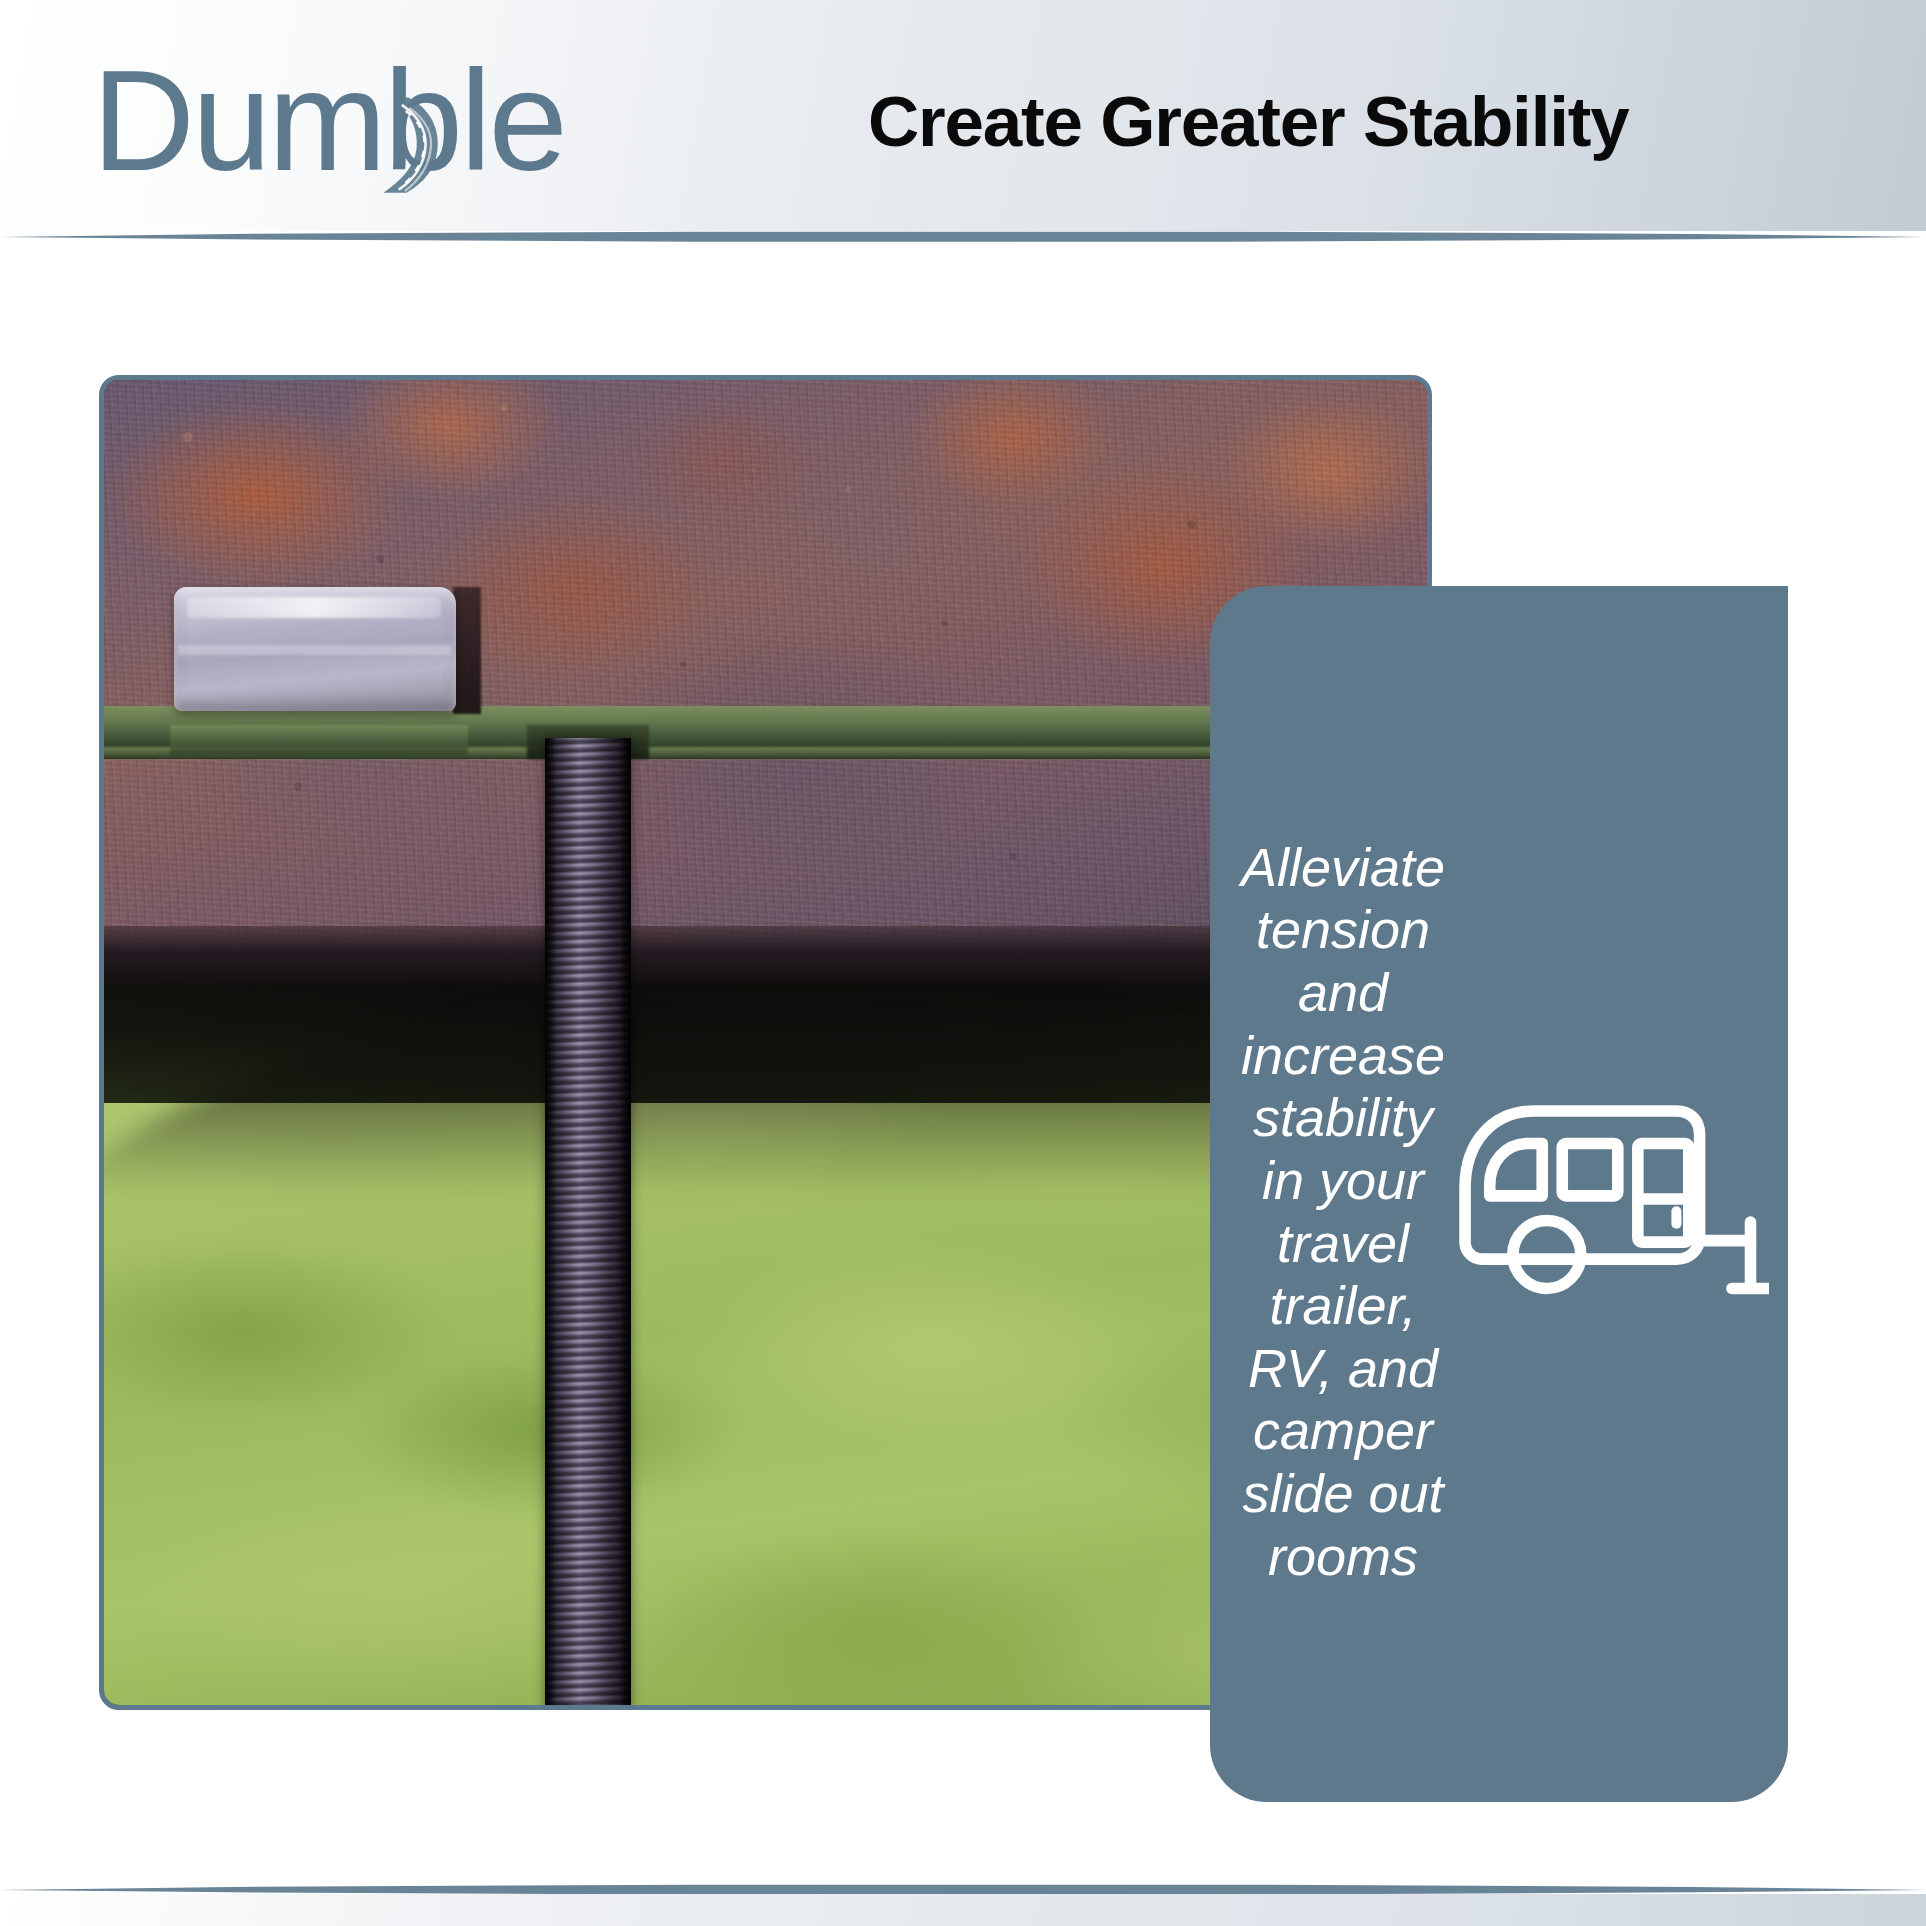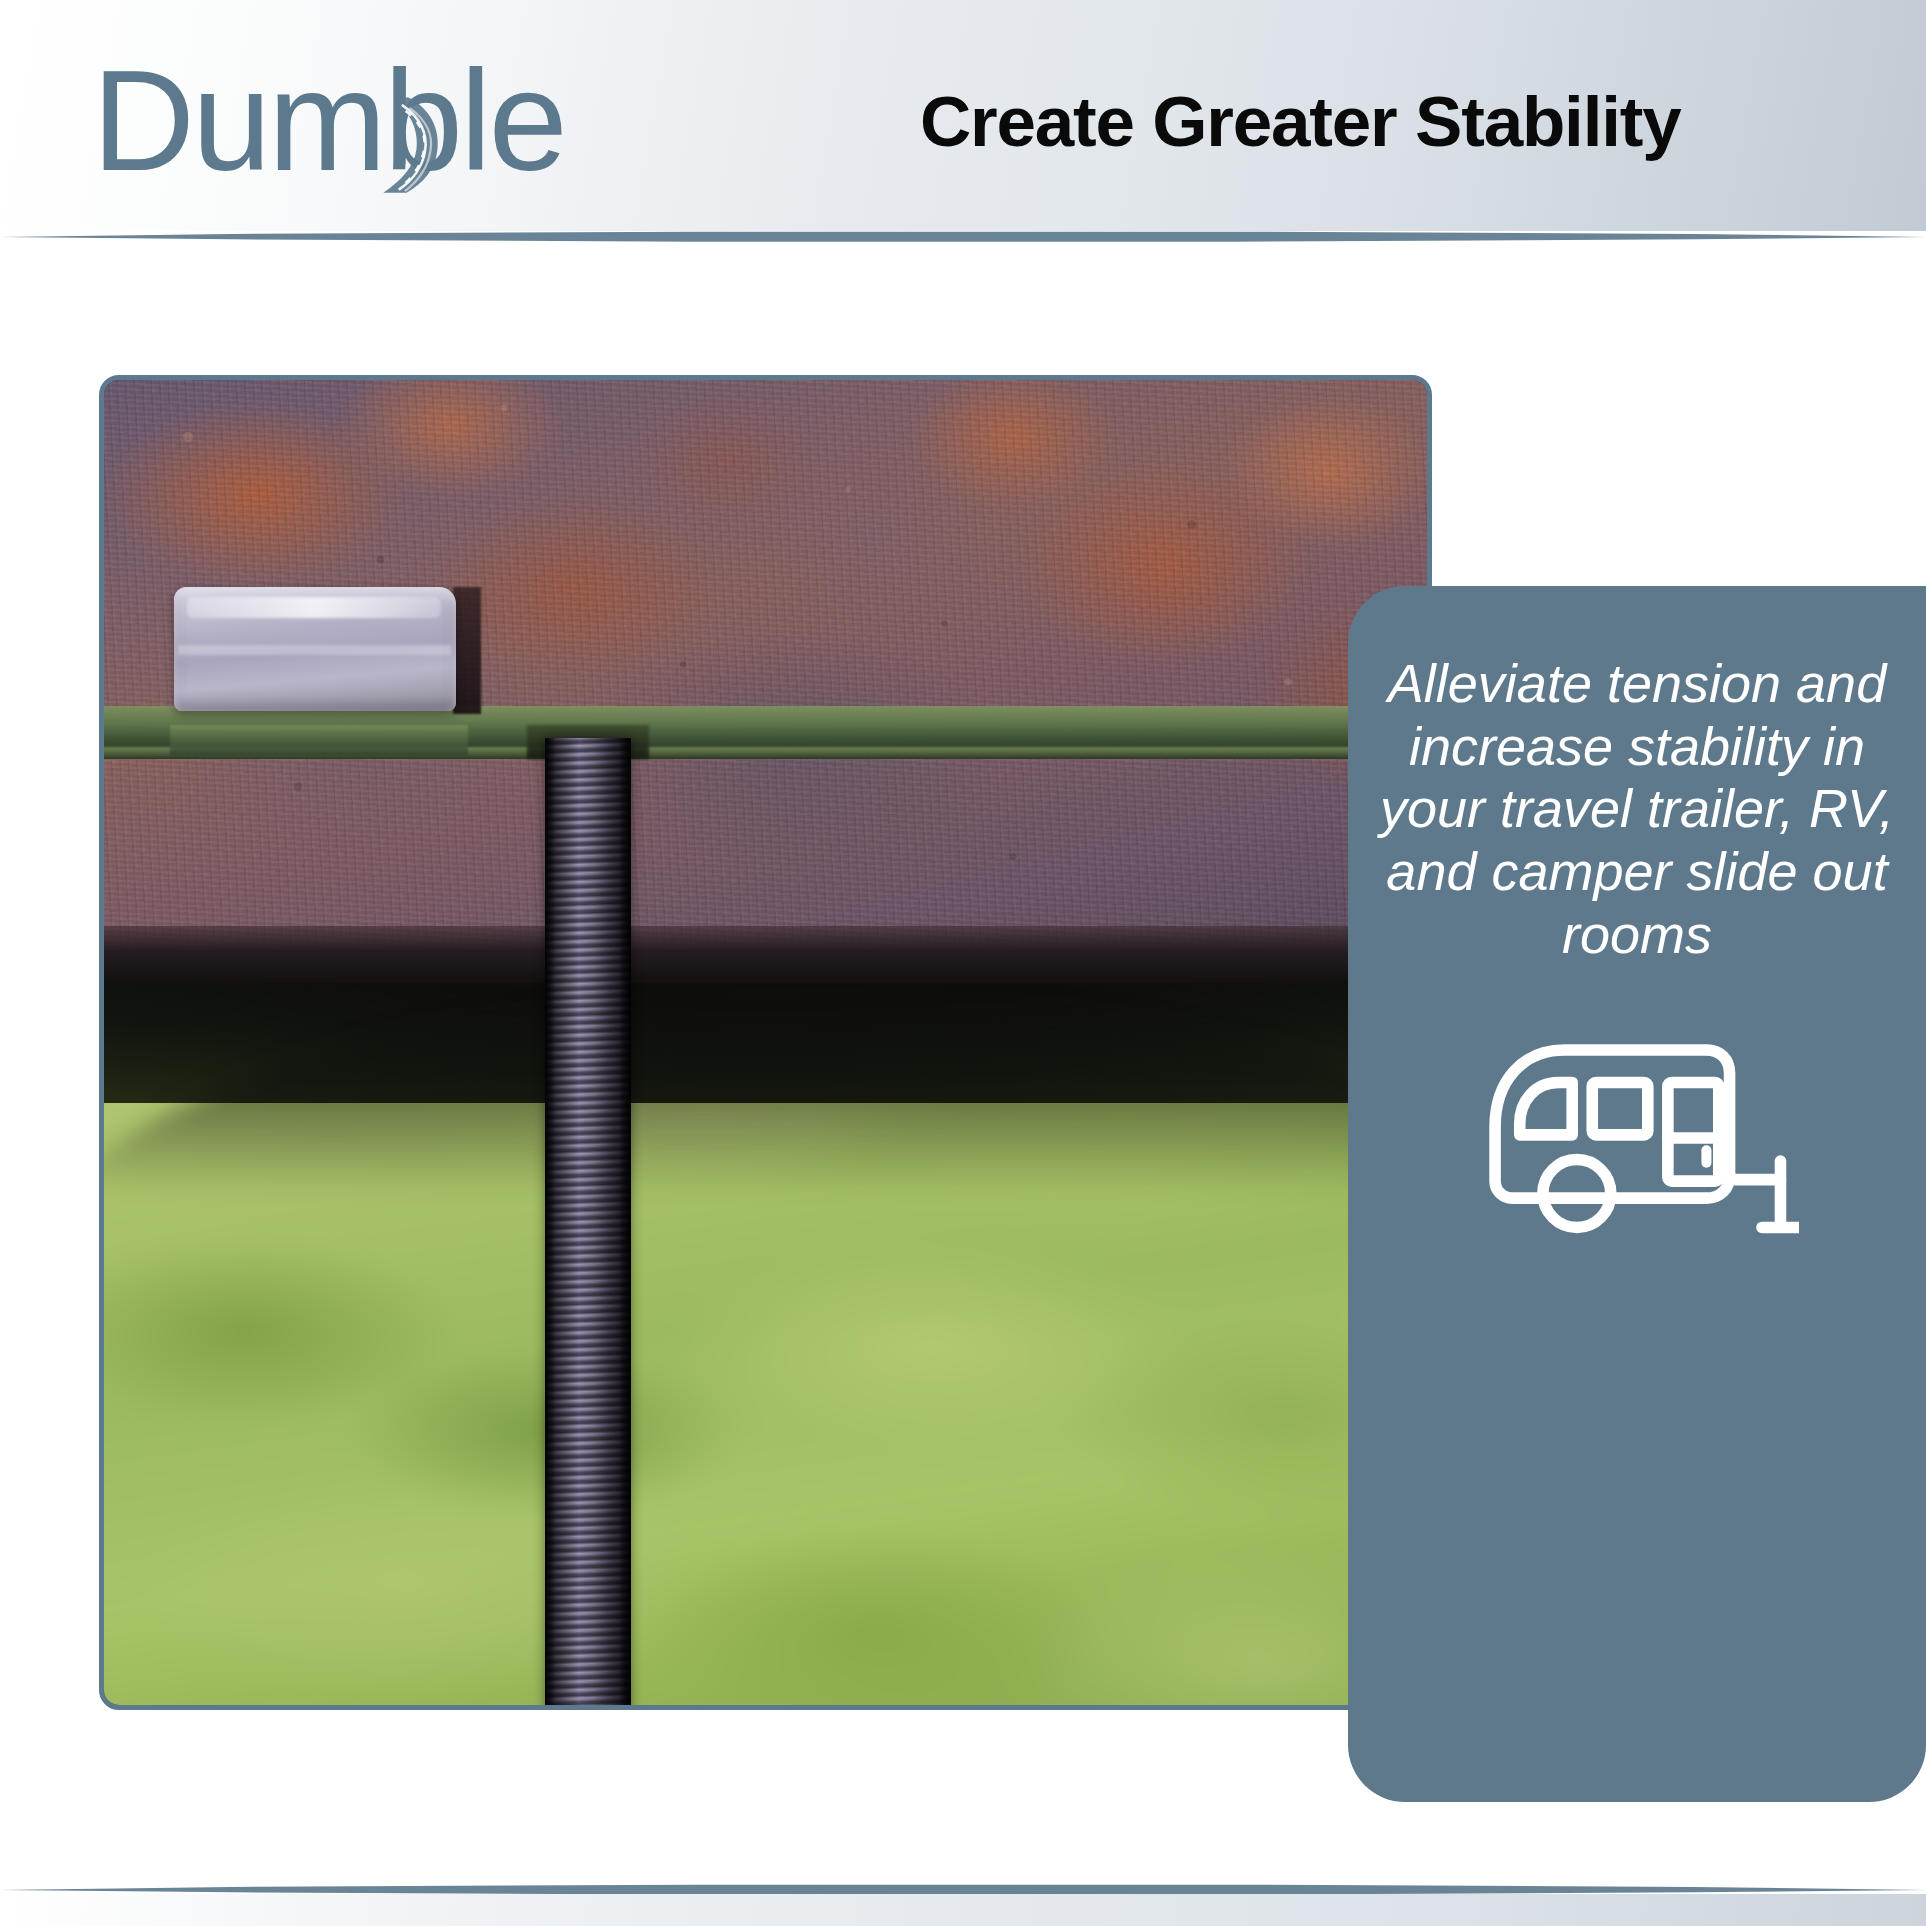--- a/index.html
+++ b/index.html
@@ -45,21 +45,21 @@
   .logo-wrap {
     position: absolute;
     left: 92px;
     top: 60px;
     width: 632px;
     height: 139px;
   }
   .logo-svg { display: block; }
   .header-title {
     position: absolute;
-    left: 920px;
+    left: 868px;
     top: 86px;
     width: 986px;
     font-size: 71px;
     font-weight: bold;
     color: #0a0a0a;
     letter-spacing: -1.2px;
     text-align: left;
     line-height: 1;
     white-space: nowrap;
   }
@@ -315,30 +315,30 @@
     top: 26.0%;
     width: 9.2%;
     height: 2.6%;
     background: linear-gradient(180deg, rgba(60,74,44,0.85), rgba(24,30,20,0.95));
     filter: blur(1.5px);
   }
 
   
   .callout {
     position: absolute;
-    left: 1348px;
+    left: 1210px;
     top: 586px;
     width: 578px;
     height: 1216px;
     background: #5f798c;
     border-radius: 57px 0 57px 57px;
     box-sizing: border-box;
     padding: 43px 31px 31px 31px;
     display: flex;
-    flex-direction: column;
+    flex-direction: row;
     align-items: center;
     justify-content: flex-start;
   }
   .callout-text {
     font-style: italic;
     font-weight: normal;
     color: #ffffff;
     font-size: 54px;
     line-height: 1.16;
     text-align: center;

